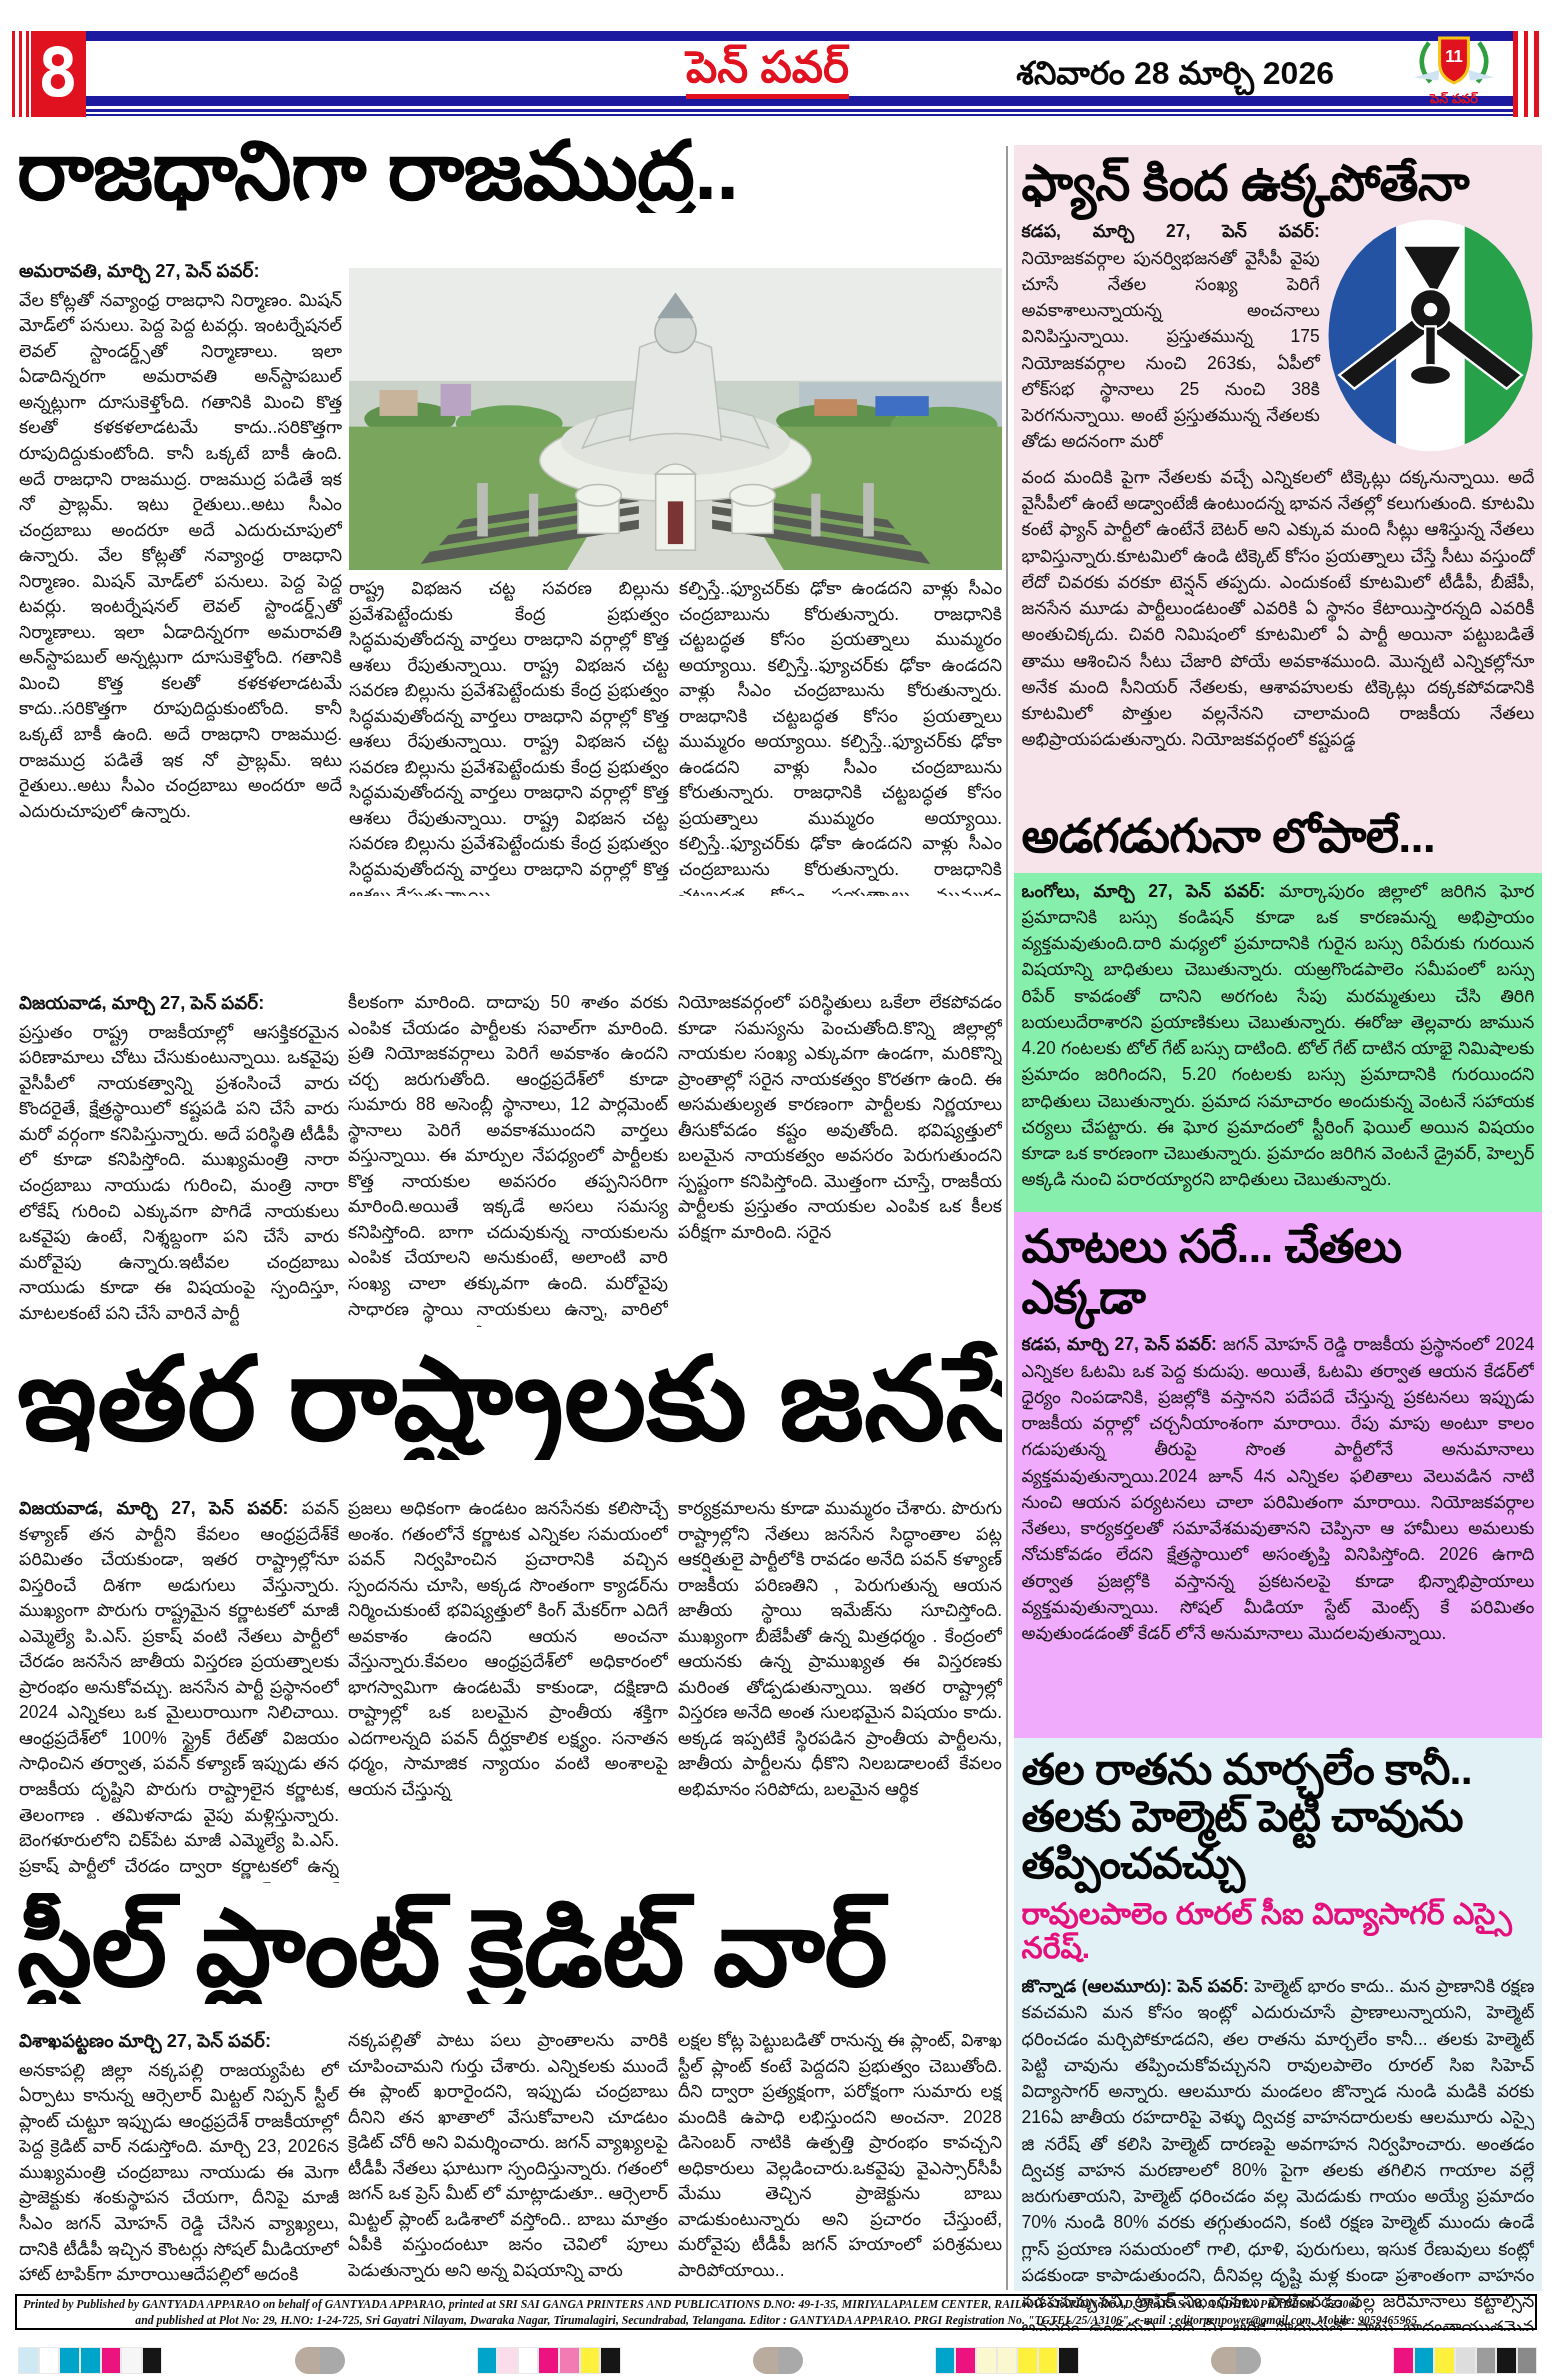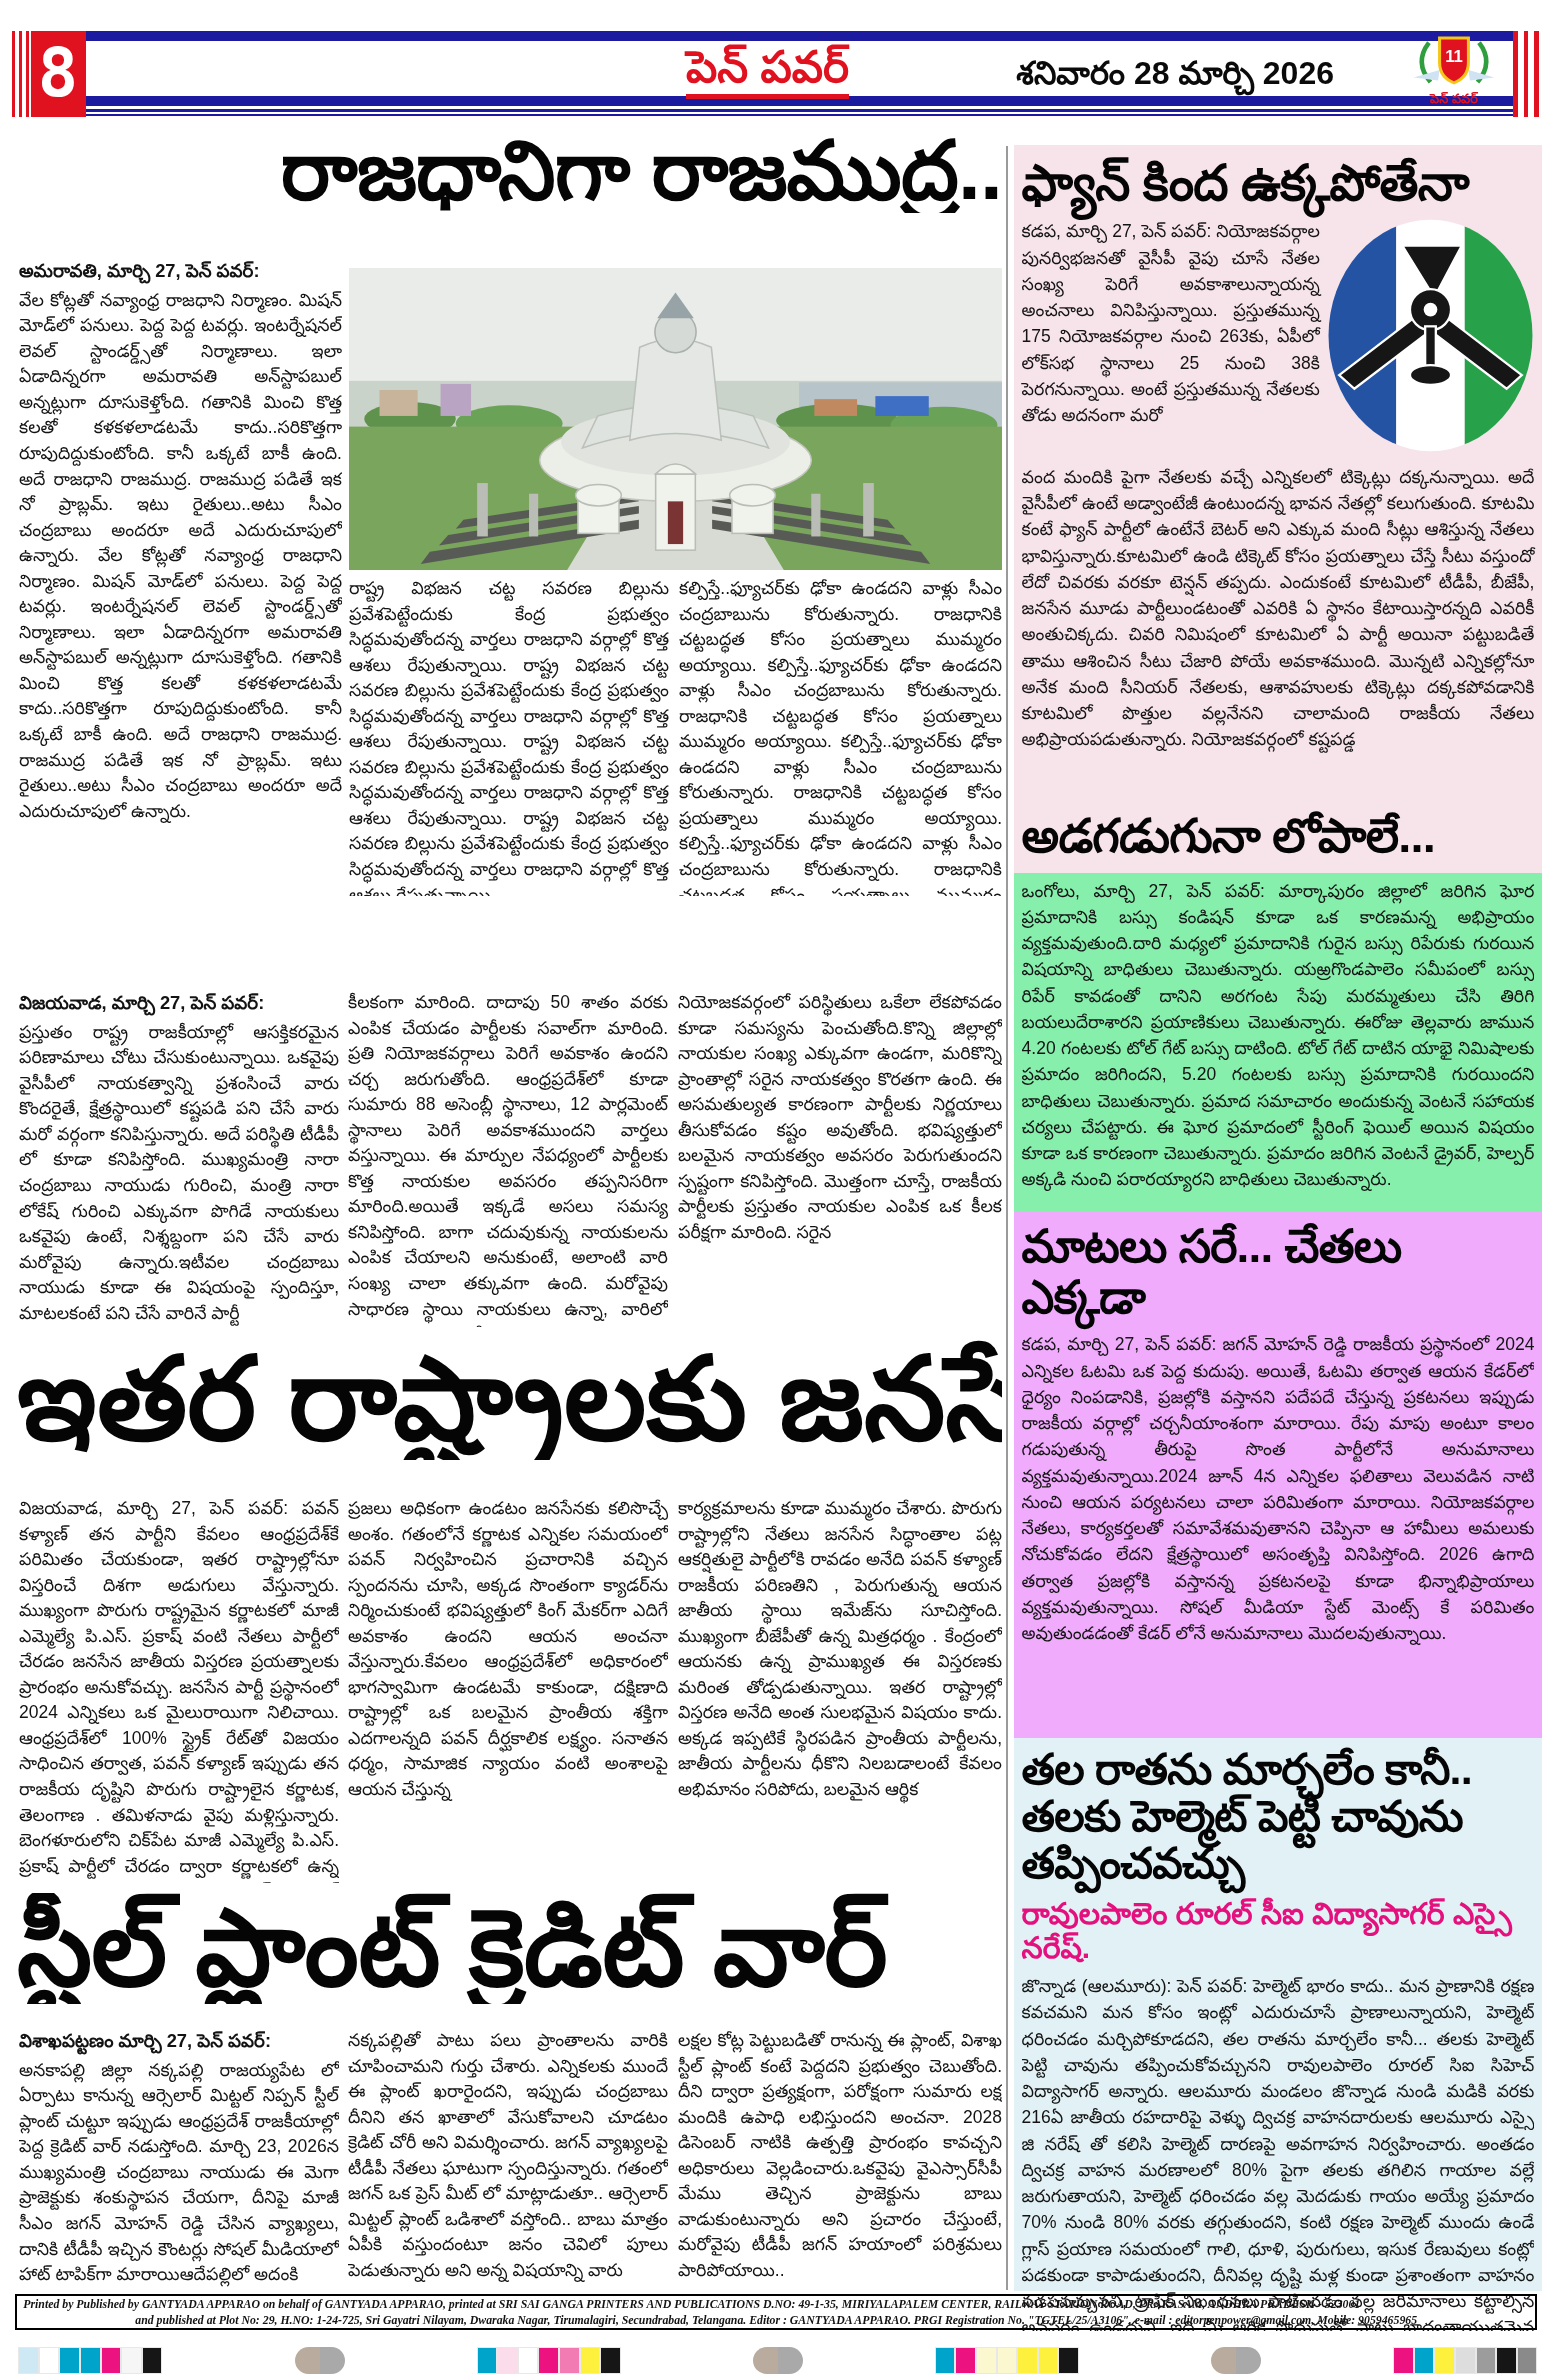--- a/index.html
+++ b/index.html
@@ -20,23 +20,23 @@
         background:repeating-linear-gradient(90deg,#e11220 0 4.6px,#fff 4.6px 10.7px);}
   .masthead{position:absolute;left:686px;top:43px;font-size:44px;font-weight:900;color:#e11220;
         border-bottom:5.3px solid #e11220;padding-bottom:3px;line-height:1.1;}
   .issue-date{position:absolute;left:1014px;top:55px;width:320px;text-align:right;
         font-size:32px;font-weight:bold;color:#0a0a0a;}
   .pp-logo{position:absolute;left:1409px;top:32px;width:90px;height:82px;}
   
   .hl{position:absolute;font-weight:900;color:#050505;line-height:1.04;letter-spacing:-0.8px;white-space:nowrap;overflow:hidden;}
   .col{position:absolute;text-align:justify;font-size:17.5px;line-height:1.46;overflow:hidden;}
   .dateline{font-weight:bold;font-size:18.3px;margin-bottom:3px;}
-  b.dl{font-weight:normal;}
-  
-  .a1-hl{left:17px;top:128px;width:985px;font-size:82px;text-align:right;}
+  b.dl{font-weight:bold;}
+  
+  .a1-hl{left:17px;top:128px;width:985px;font-size:82px;}
   .a1-c1{left:19px;top:258px;width:323px;height:639px;}
   .a1-photo{position:absolute;left:349px;top:268px;width:653px;height:302px;}
   .a1-c2{left:349px;top:576px;width:320px;height:320px;}
   .a1-c3{left:679px;top:576px;width:323px;height:320px;}
   
   .a4-hl{left:17px;top:906px;width:985px;font-size:67px;}
   .a4-c1{left:19px;top:990px;width:320px;height:337px;}
   .a4-c2{left:348px;top:990px;width:320px;height:337px;}
   .a4-c3{left:678px;top:990px;width:324px;height:337px;}
   

